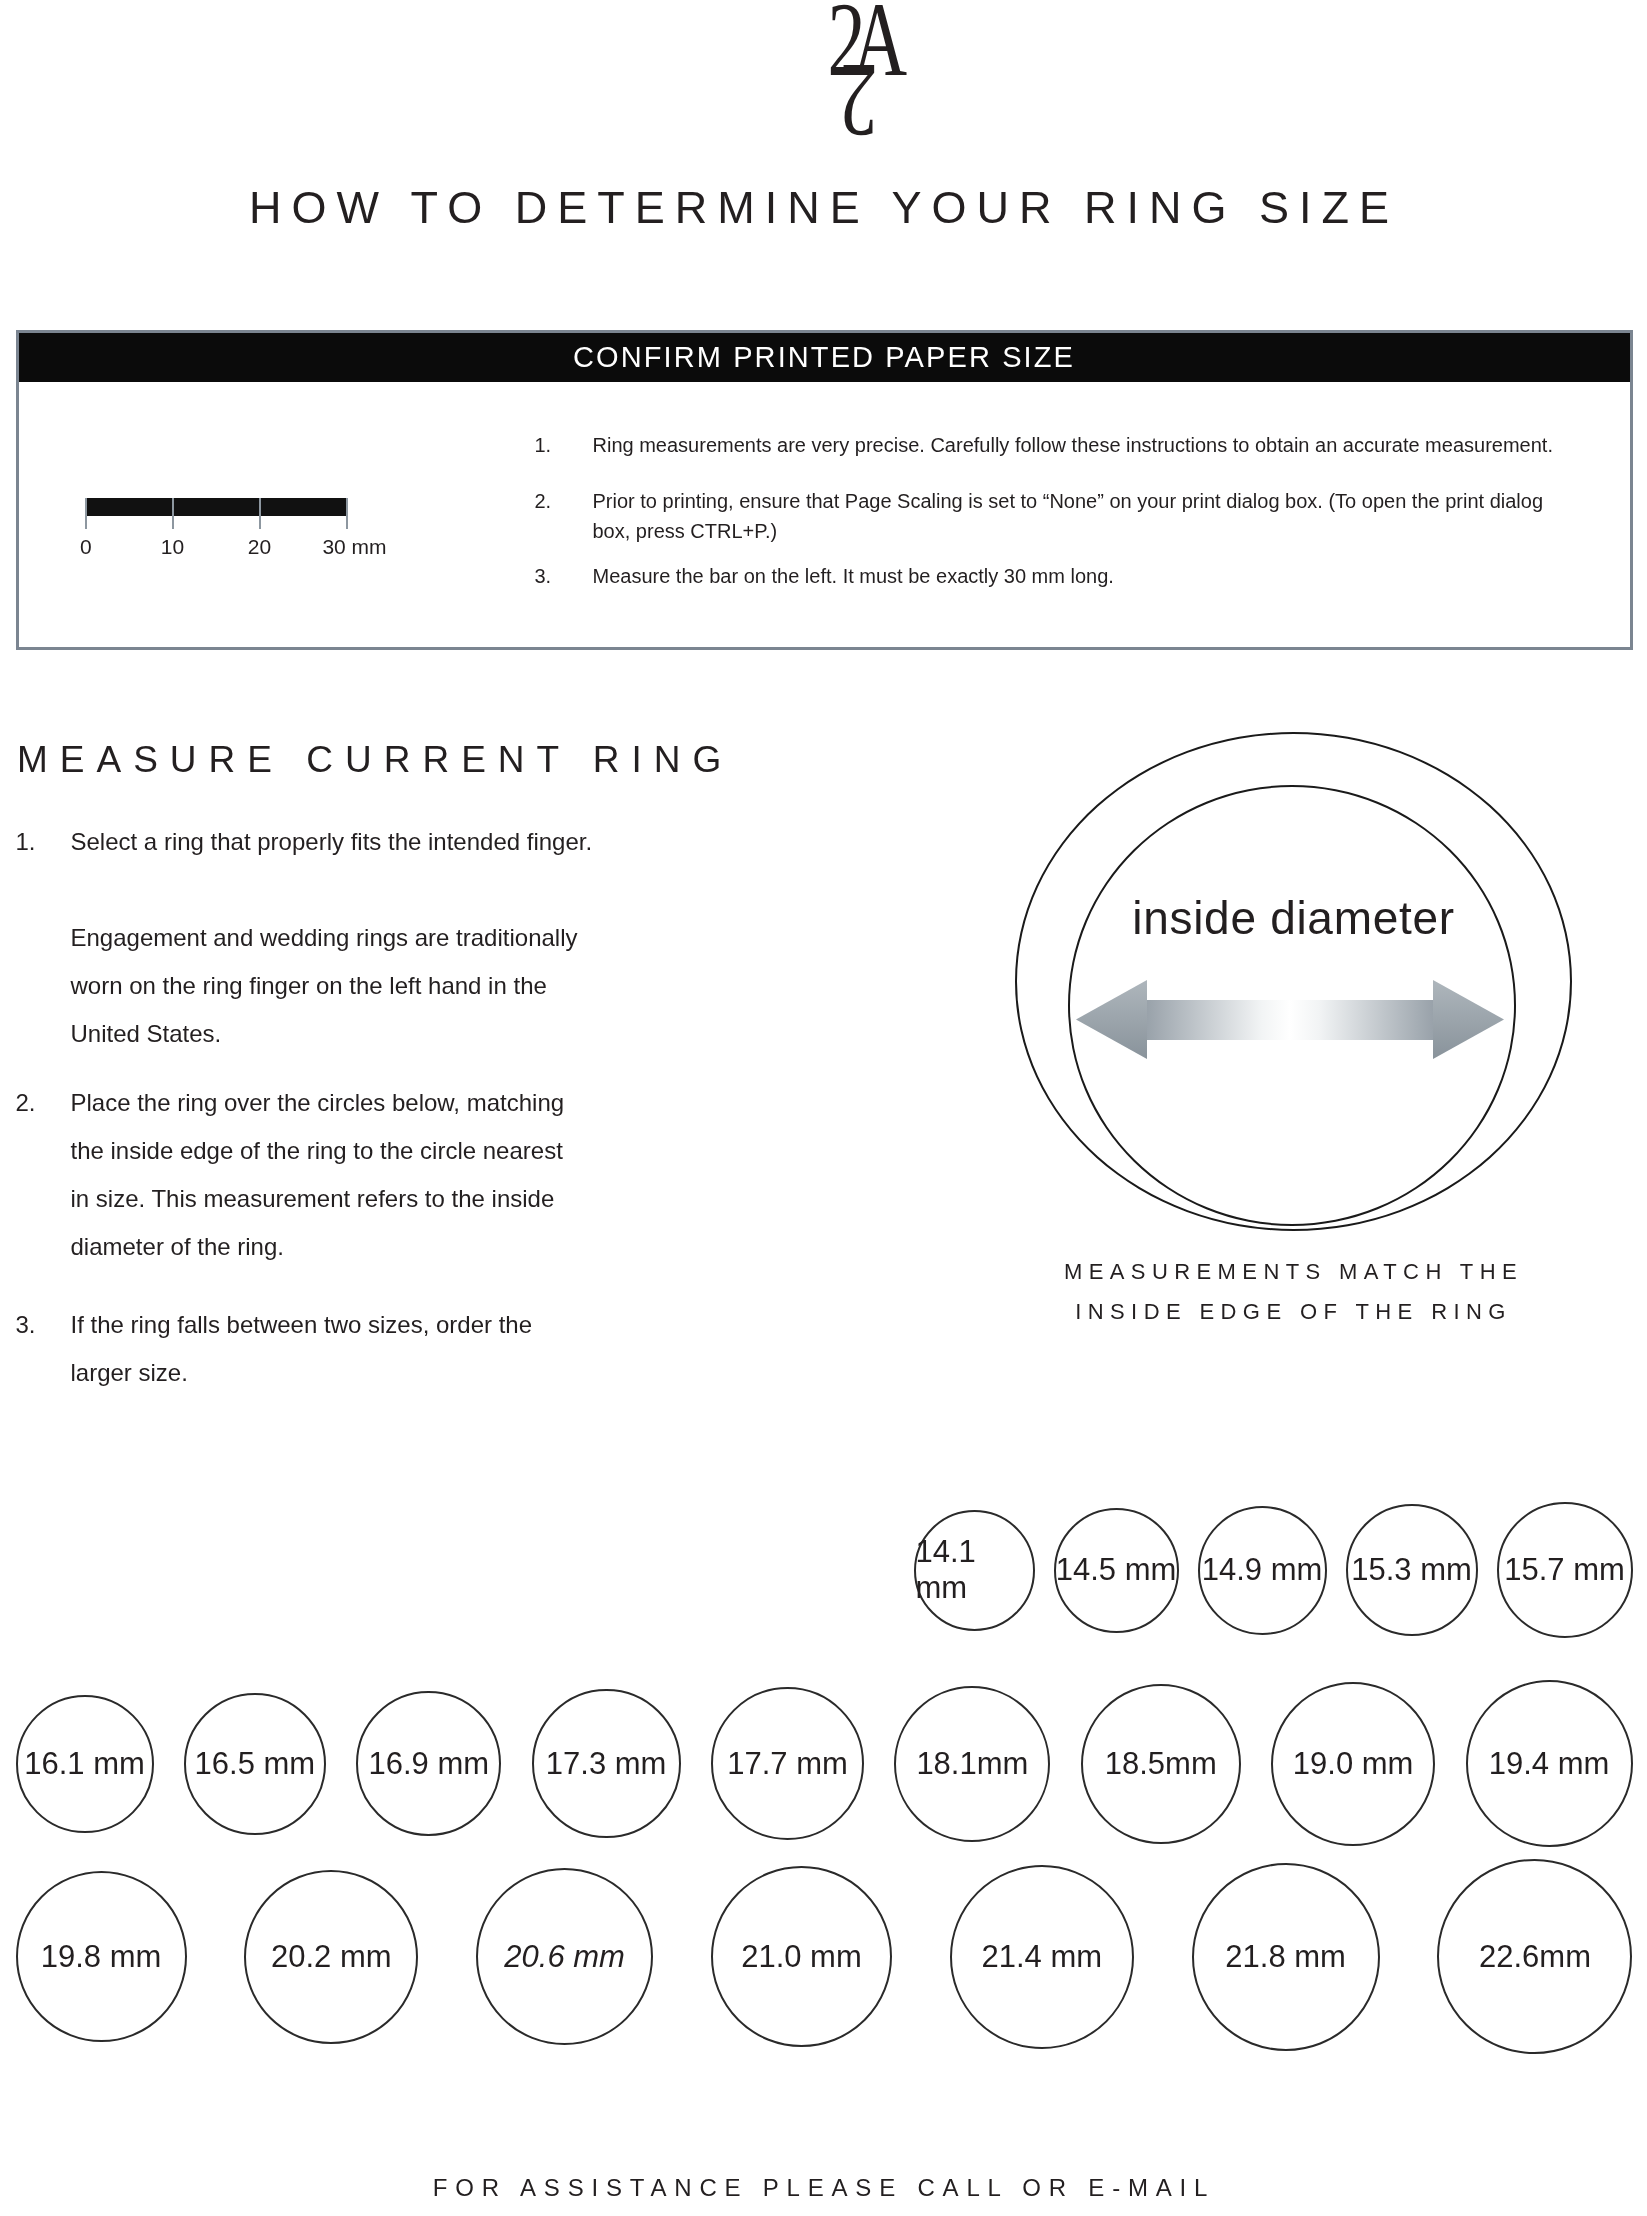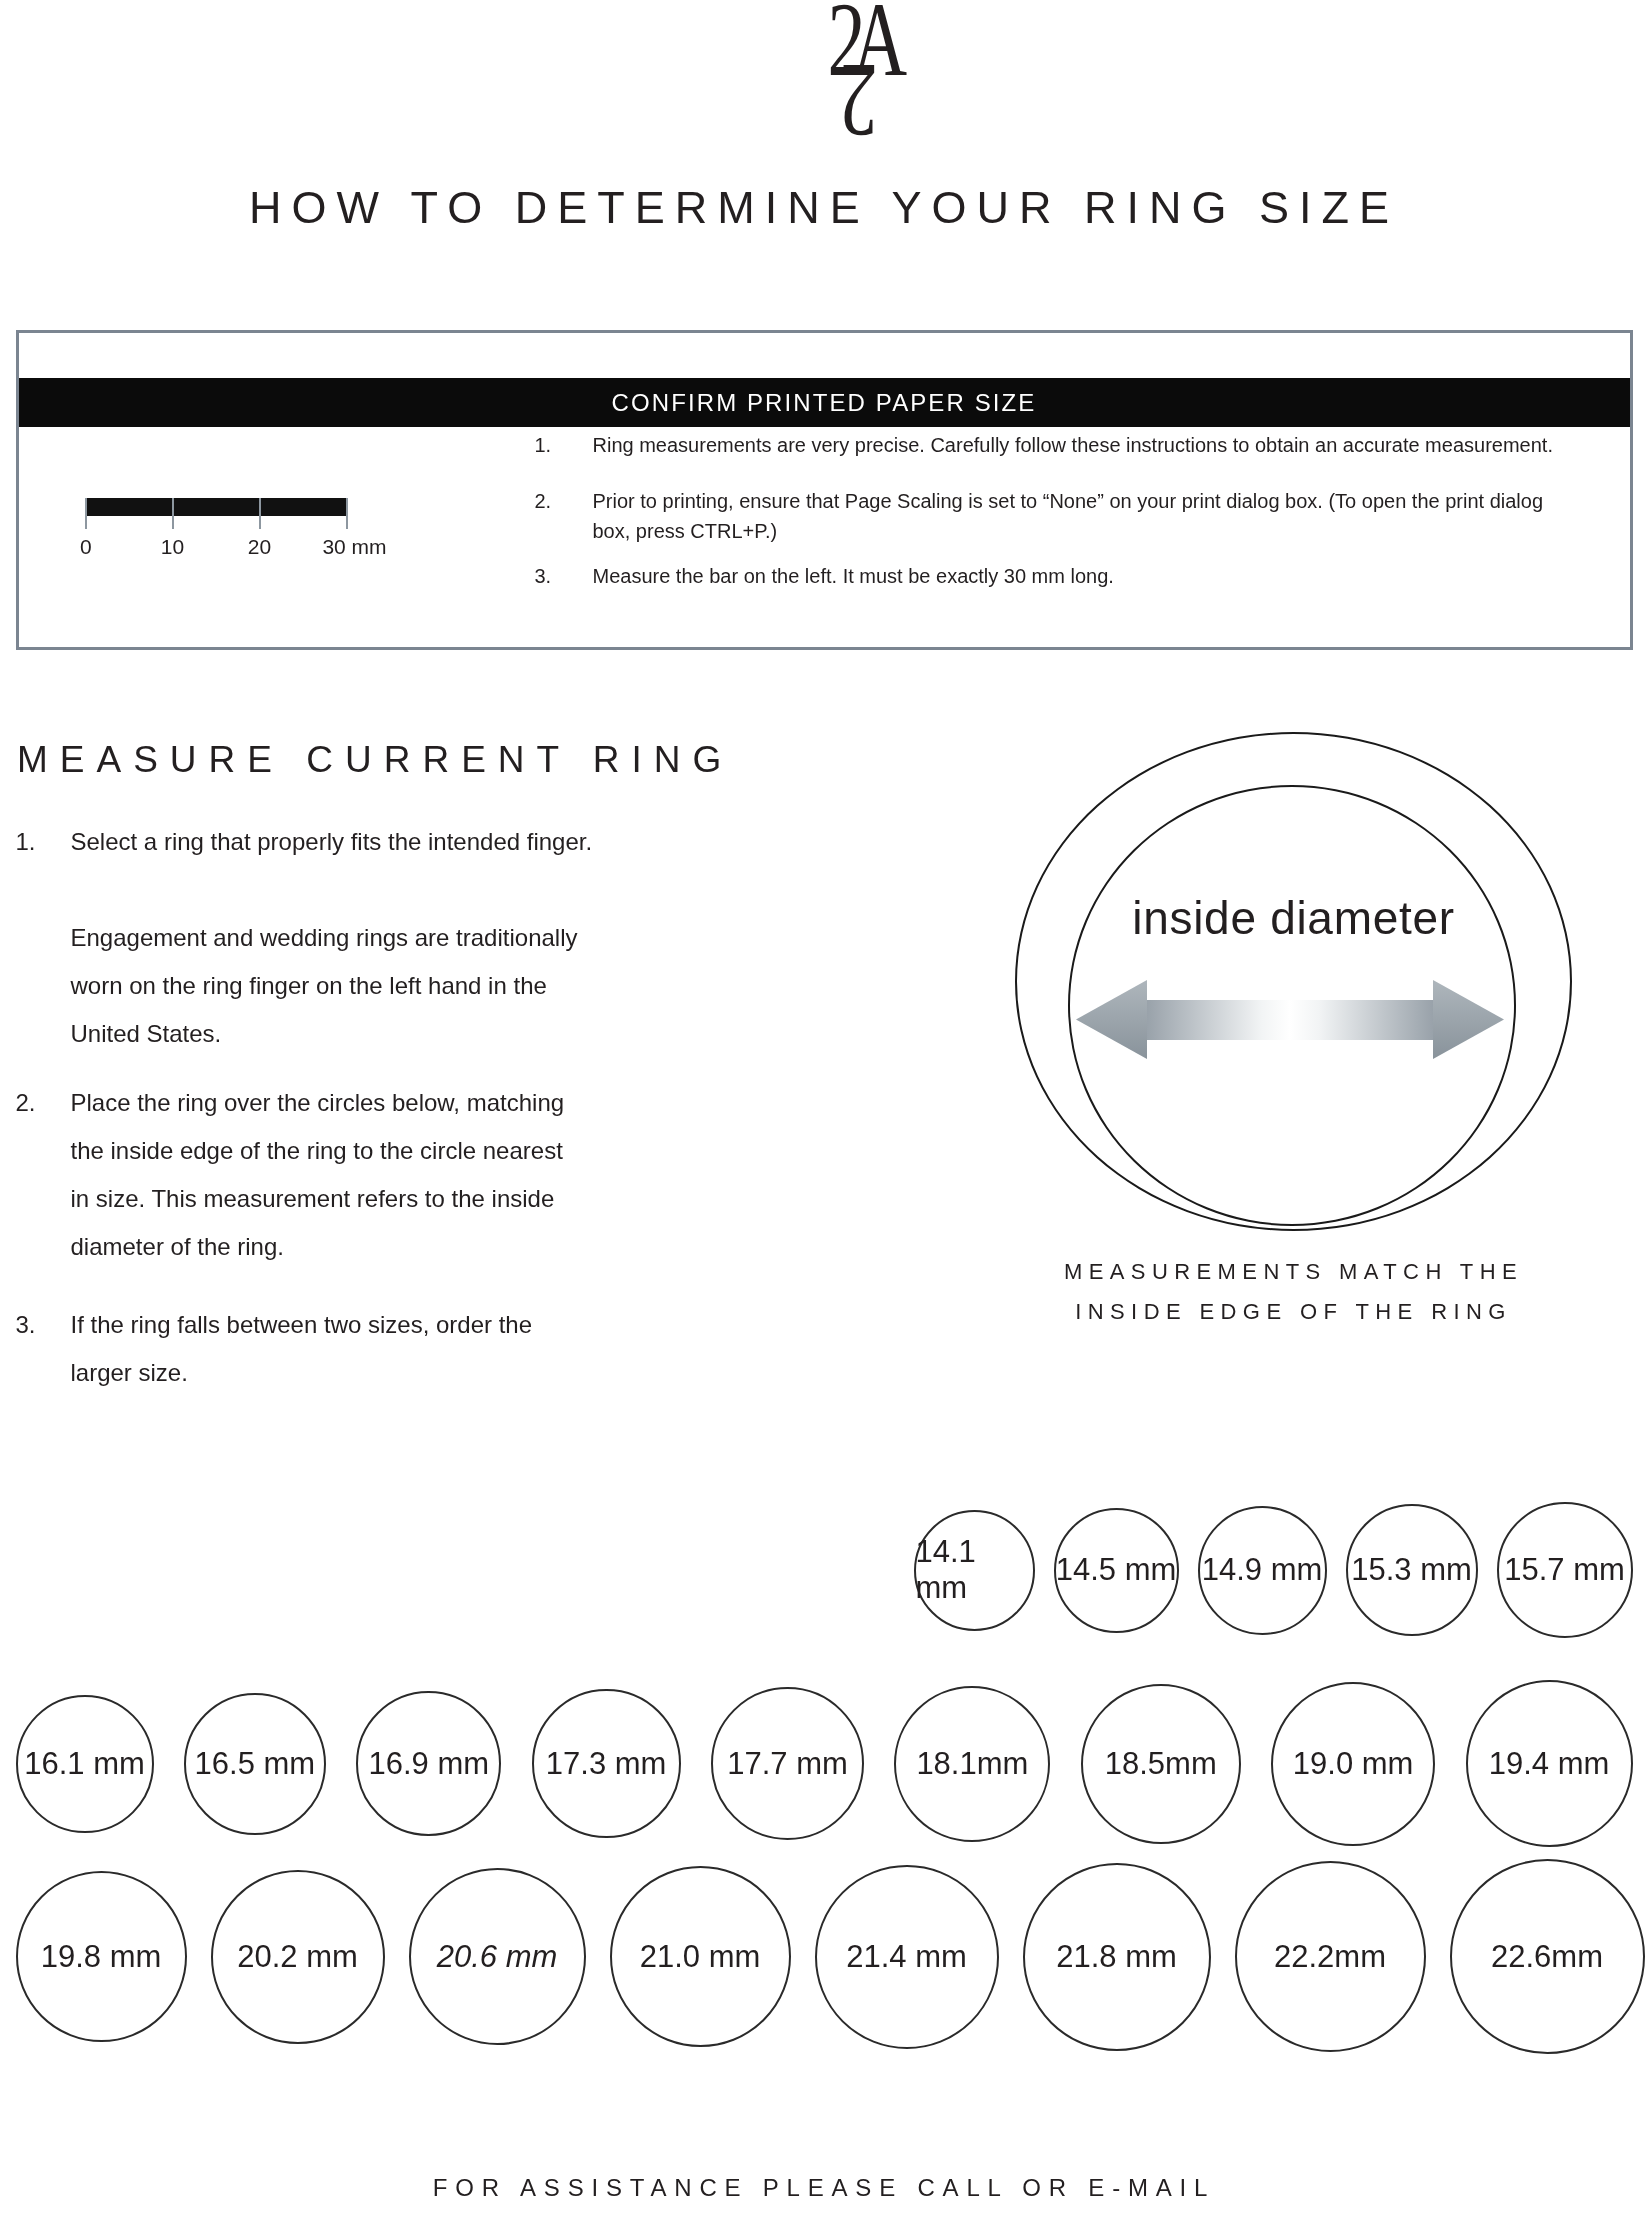--- a/index.html
+++ b/index.html
@@ -30,22 +30,22 @@
     font-size:45px;letter-spacing:10px;font-weight:400;
   }
 
   
   .confirm-box{
     position:absolute;left:15.5px;top:330px;width:1617px;height:320px;
     border:3.5px solid #7b8591;box-sizing:border-box;background:#fff;
   }
   .confirm-header{
     position:absolute;left:0;top:0;width:100%;height:49px;background:#0b0b0b;
-    color:#ffffff;font-size:24px;letter-spacing:2.1px;
-    display:flex;align-items:center;justify-content:center;margin-top:45px;
+    color:#ffffff;font-size:29px;letter-spacing:2.1px;
+    display:flex;align-items:center;justify-content:center;
   }
   .ruler{position:absolute;left:66px;top:165px;width:263px;height:78px;}
   .ruler-bar{position:absolute;left:0;top:0;width:263px;height:18.4px;background:#111111;}
   .ruler-tick{position:absolute;top:0;width:2.1px;height:31px;background:#8d97a0;}
   .ruler-label{
     position:absolute;top:37px;transform:translateX(-50%);
     font-size:21px;color:#231f20;white-space:nowrap;
   }
   .box-step{position:absolute;left:516px;width:1074px;display:flex;font-size:20px;line-height:30px;}
   .box-step .step-num{width:58px;flex:0 0 58px;}
@@ -239,23 +239,20 @@
       </div>
       <div class="size-circle" style="width: 181px; height: 181px;">
         <span>21.0 mm</span>
       </div>
       <div class="size-circle" style="width: 184px; height: 184px;">
         <span>21.4 mm</span>
       </div>
       <div class="size-circle" style="width: 188px; height: 188px;">
         <span>21.8 mm</span>
       </div>
-      <div class="size-circle" style="width: 191px; height: 191px;">
-        <span>22.2mm</span>
-      </div>
       <div class="size-circle" style="width: 195px; height: 195px;">
         <span>22.6mm</span>
       </div>
     </div>
 
   <div class="footer-text">FOR ASSISTANCE PLEASE CALL OR E-MAIL</div>
 
 </div>
 
 

